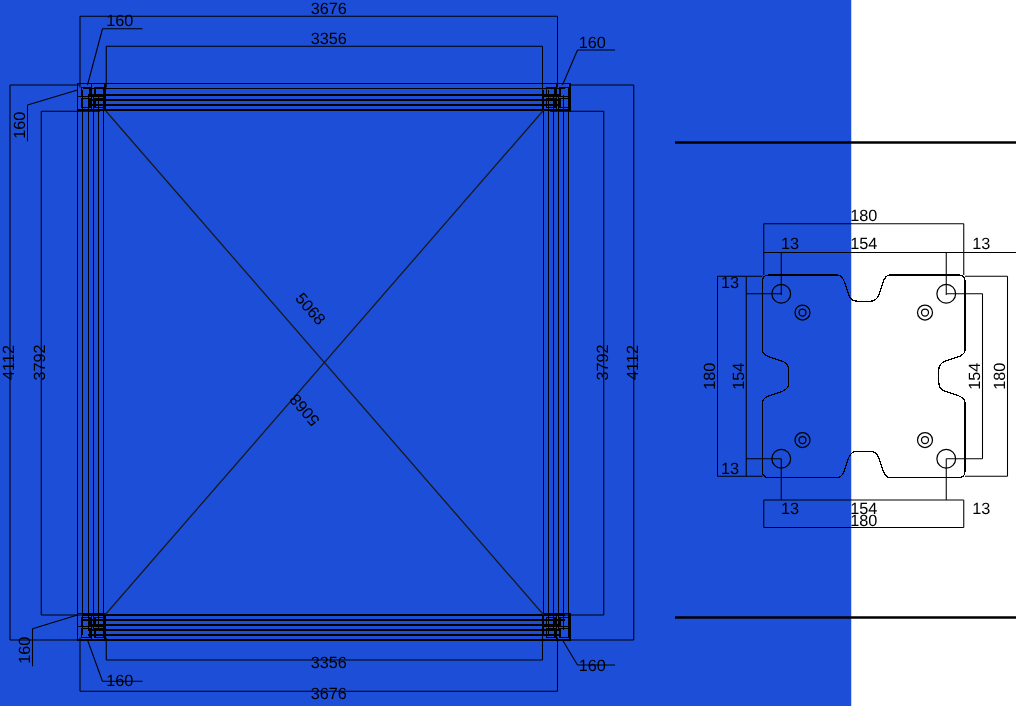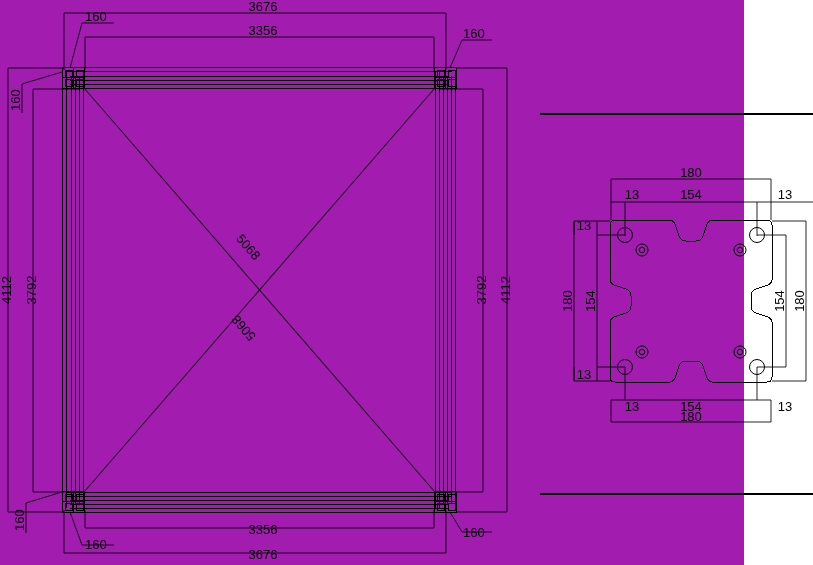--- a/index.html
+++ b/index.html
@@ -8,23 +8,23 @@
     background: #ffffff;
   }
   body {
     width: 813px;
     height: 565px;
     font-family: "Liberation Sans", sans-serif;
     overflow: hidden;
   }
   #drawing-root {
     position: relative;
-    width: 744px;
+    width: 681px;
     height: 565px;
-    background: #a21caf;
+    background: #1d4ed8;
     text-align: right;
   }
   svg#cad {
     position: absolute;
     left: 0;
     top: 0;
     width: 813px;
     height: 565px;
     display: block;
   }

